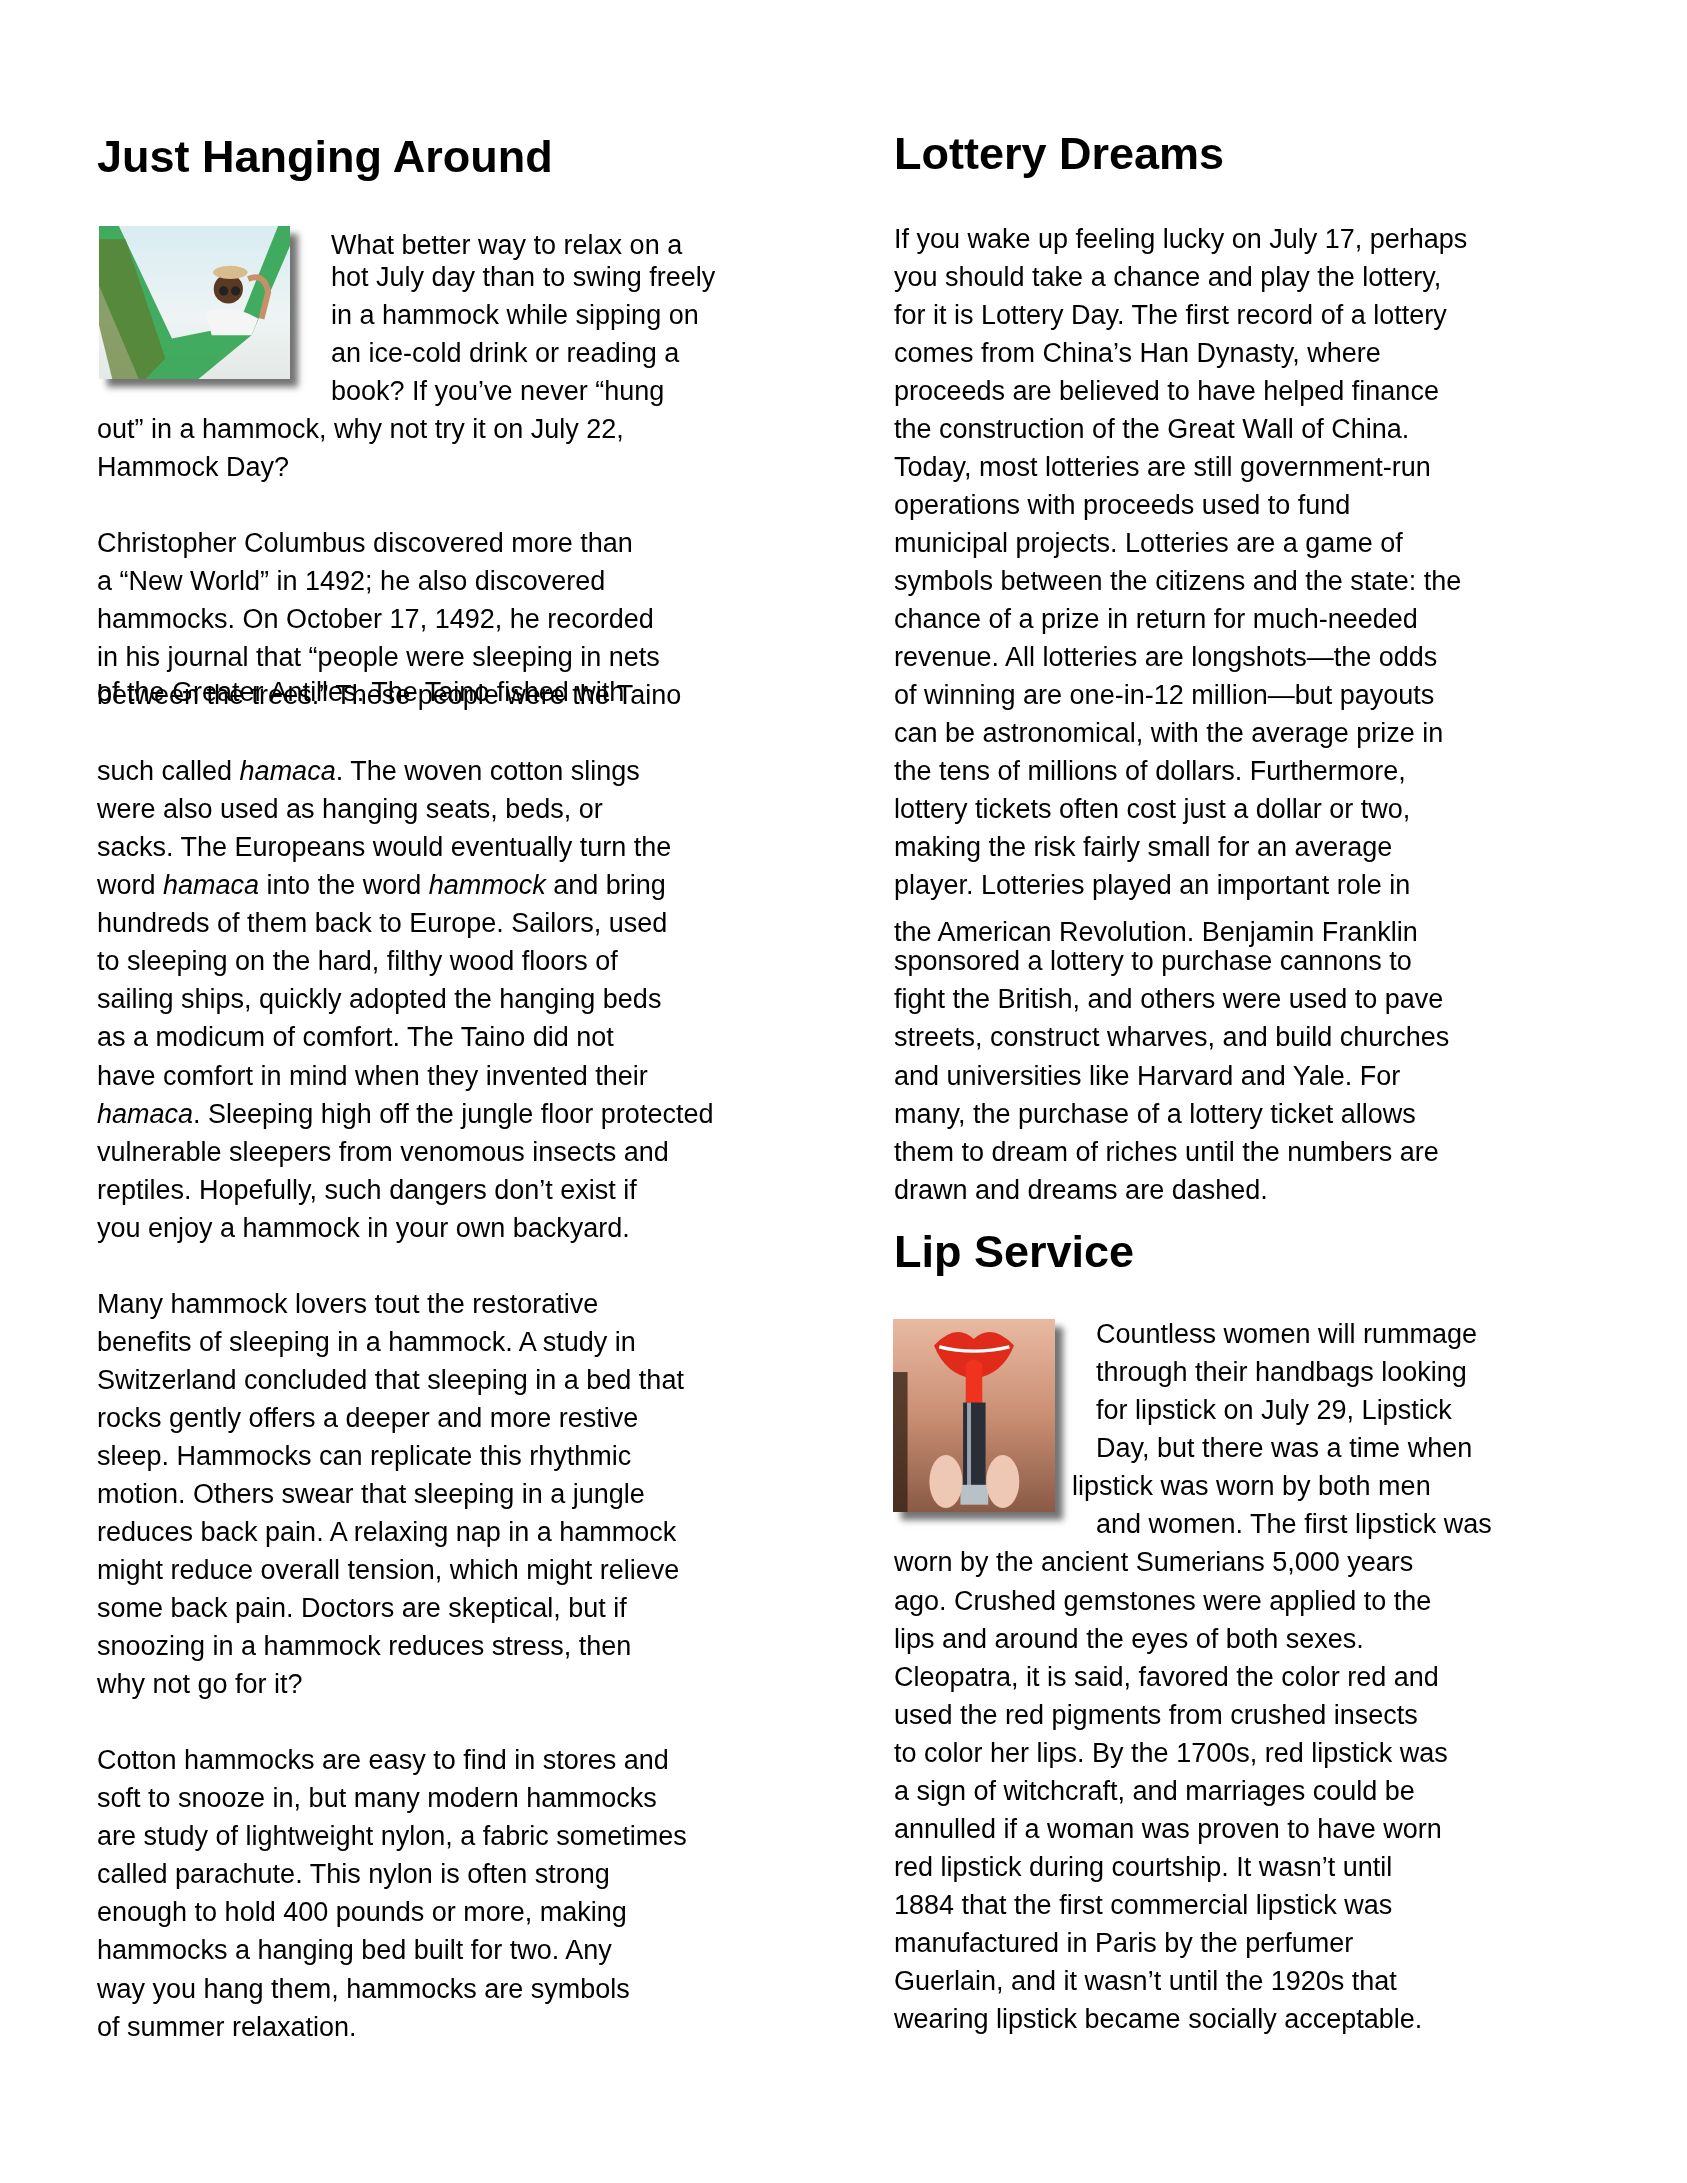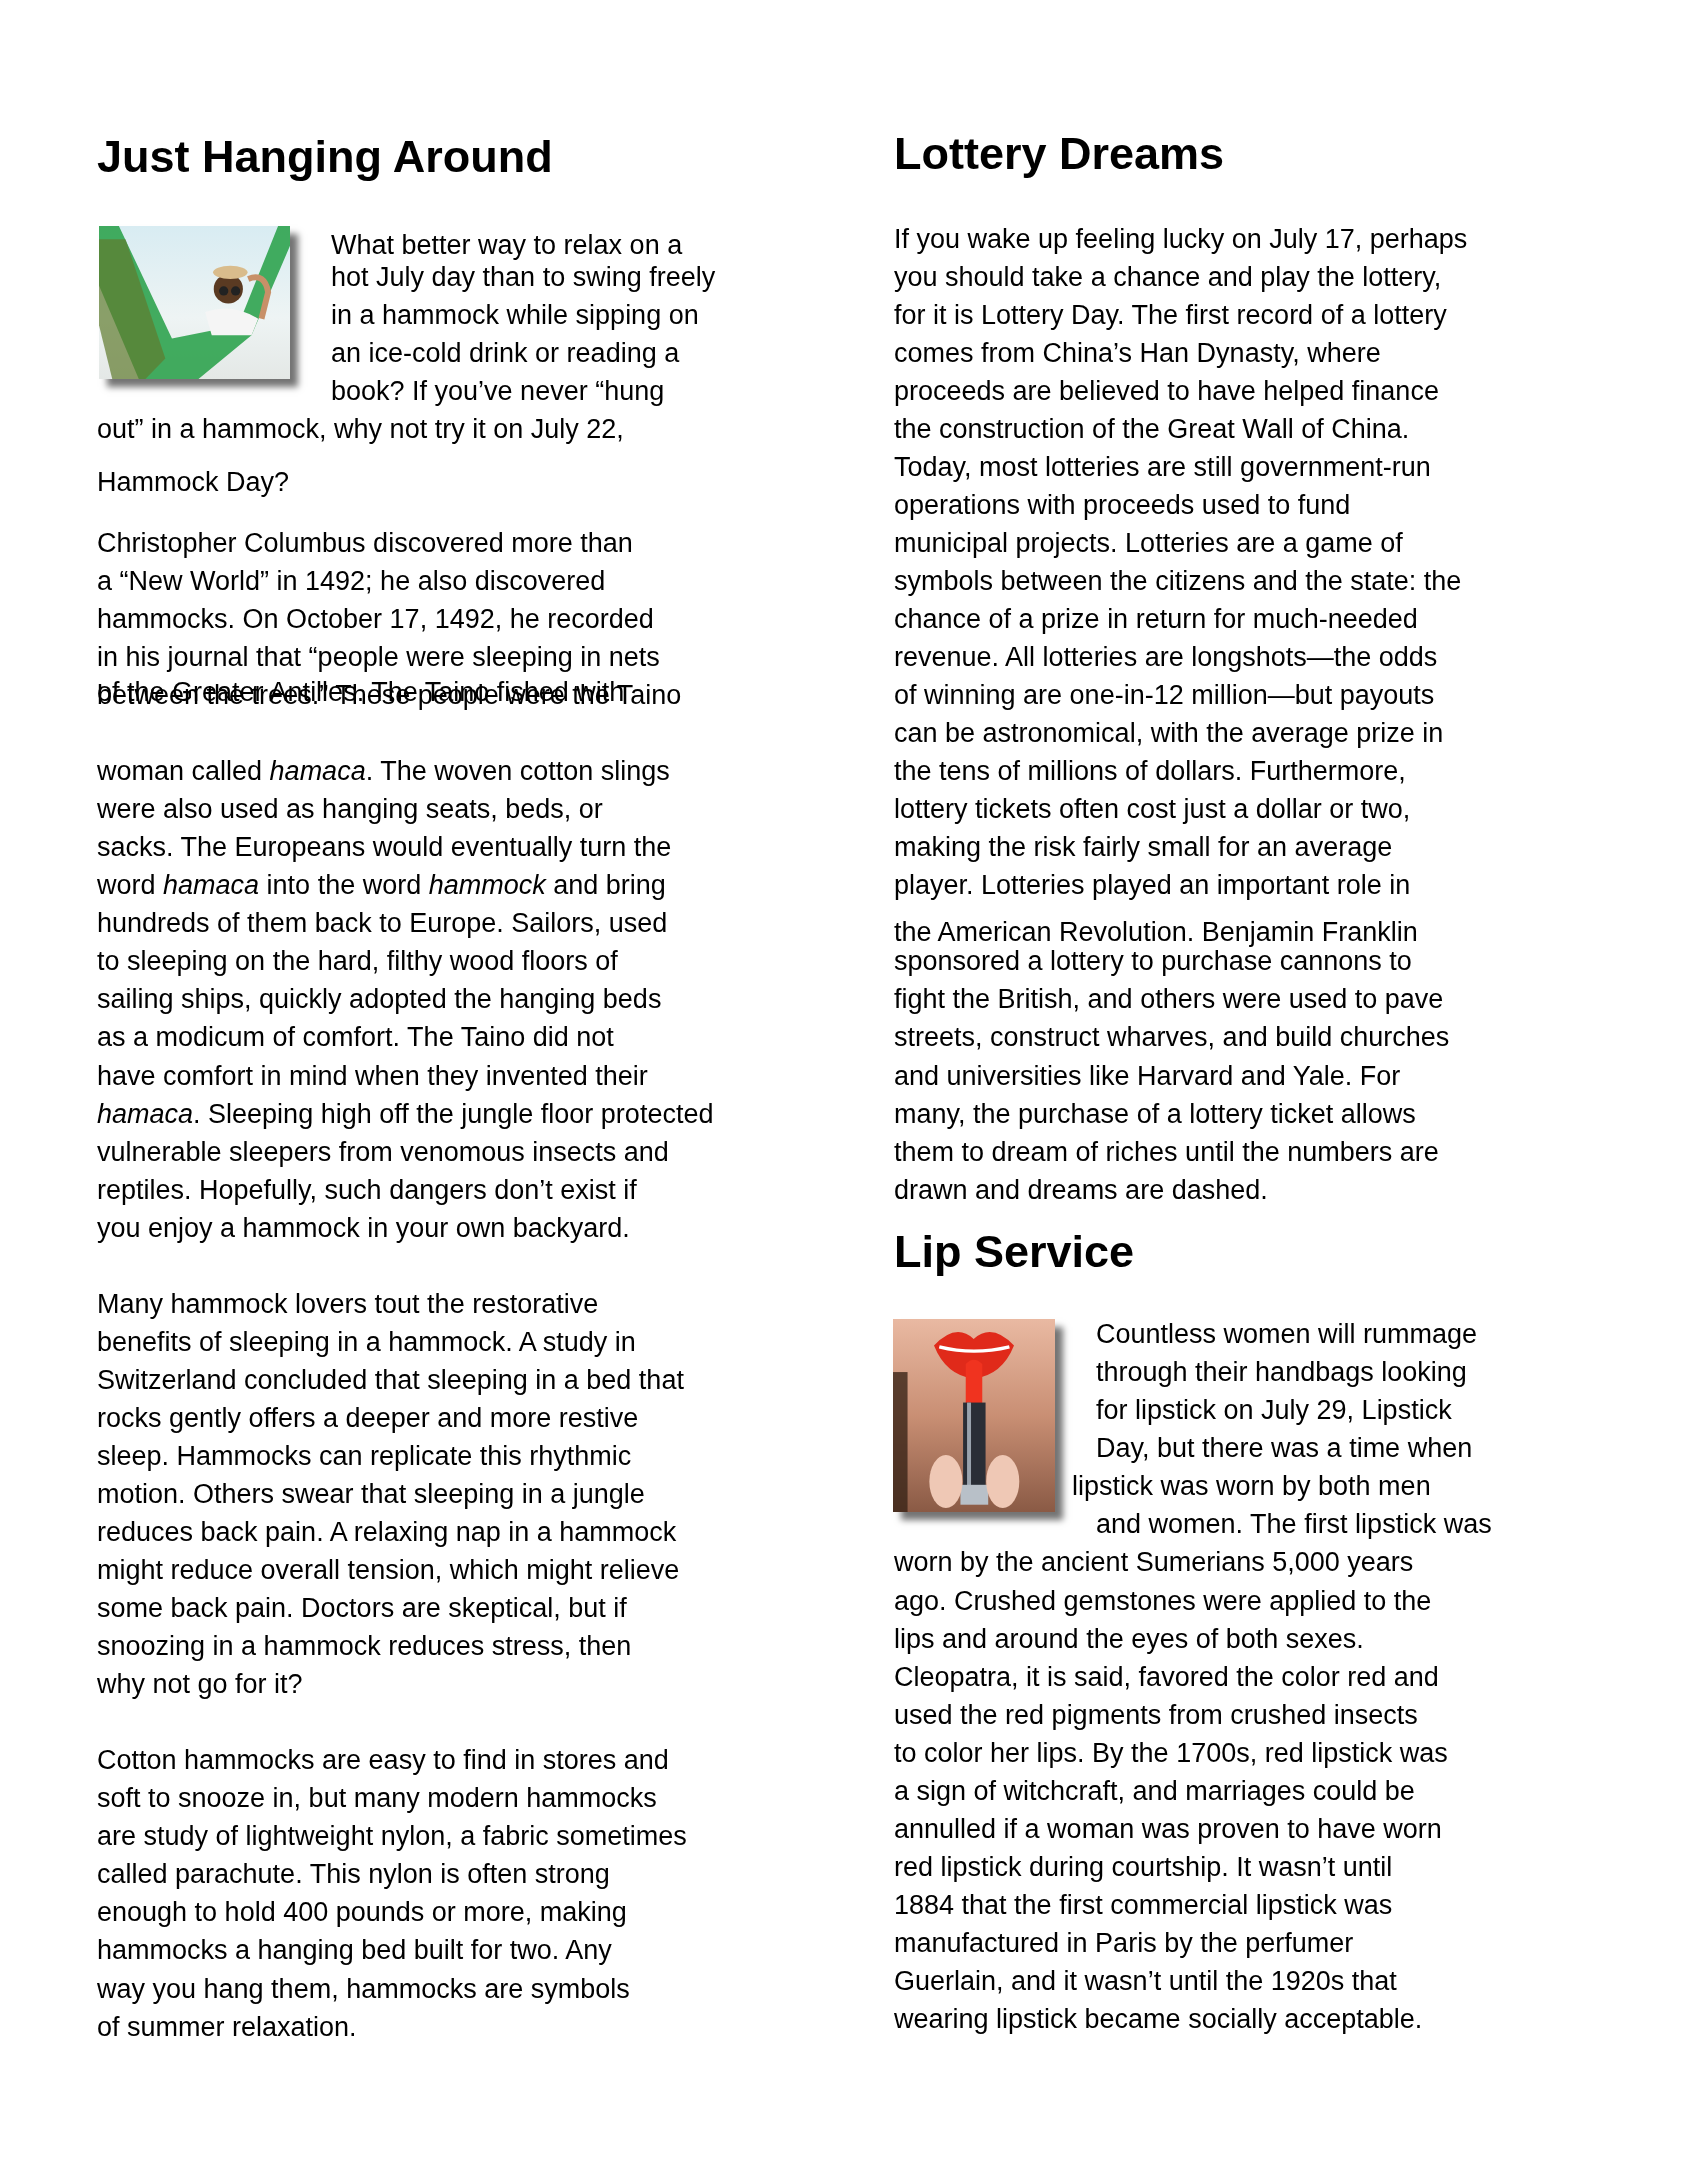--- a/index.html
+++ b/index.html
@@ -36,28 +36,28 @@
     <path d="M225,80 Q250,70 255,100 L245,140" stroke="#c89068" stroke-width="9" fill="none"></path>
   </svg>
 </div>
 <div id="col-hammock">
     <div class="line" style="left: 331px; top: 226px; margin-top: 6px;"><span>What better way to relax on a</span></div>
     <div class="line" style="left: 331px; top: 264px;"><span>hot July day than to swing freely</span></div>
     <div class="line" style="left: 331px; top: 302px;"><span>in a hammock while sipping on</span></div>
     <div class="line" style="left: 331px; top: 340px;"><span>an ice-cold drink or reading a</span></div>
     <div class="line" style="left: 331px; top: 378px;"><span>book? If you’ve never “hung</span></div>
     <div class="line" style="left: 97px; top: 416px;"><span>out” in a hammock, why not try it on July 22,</span></div>
-    <div class="line" style="left: 97px; top: 454px; margin-top: 15px;"><span>Hammock Day?</span></div>
+    <div class="line" style="left: 97px; top: 454px;"><span>Hammock Day?</span></div>
     <div class="line" style="left: 97px; top: 530px;"><span>Christopher Columbus discovered more than</span></div>
     <div class="line" style="left: 97px; top: 568px;"><span>a “New World” in 1492; he also discovered</span></div>
     <div class="line" style="left: 97px; top: 606px;"><span>hammocks. On October 17, 1492, he recorded</span></div>
     <div class="line" style="left: 97px; top: 644px;"><span>in his journal that “people were sleeping in nets</span></div>
     <div class="line" style="left: 97px; top: 682px;"><span>between the trees.” These people were the Taino</span></div>
     <div class="line" style="left: 97px; top: 679px;"><span>of the Greater Antilles. The Taino fished with</span></div>
-    <div class="line" style="left: 97px; top: 758px;"><span>woman called </span><i>hamaca</i><span>. The woven cotton slings</span></div>
+    <div class="line" style="left: 97px; top: 758px;"><span>such called </span><i>hamaca</i><span>. The woven cotton slings</span></div>
     <div class="line" style="left: 97px; top: 796px;"><span>were also used as hanging seats, beds, or</span></div>
     <div class="line" style="left: 97px; top: 834px;"><span>sacks. The Europeans would eventually turn the</span></div>
     <div class="line" style="left: 97px; top: 872px;"><span>word </span><i>hamaca</i><span> into the word </span><i>hammock</i><span> and bring</span></div>
     <div class="line" style="left: 97px; top: 910px;"><span>hundreds of them back to Europe. Sailors, used</span></div>
     <div class="line" style="left: 97px; top: 948px;"><span>to sleeping on the hard, filthy wood floors of</span></div>
     <div class="line" style="left: 97px; top: 986px;"><span>sailing ships, quickly adopted the hanging beds</span></div>
     <div class="line" style="left: 97px; top: 1024px;"><span>as a modicum of comfort. The Taino did not</span></div>
     <div class="line" style="left: 97px; top: 1063px;"><span>have comfort in mind when they invented their</span></div>
     <div class="line" style="left: 97px; top: 1101px;"><i>hamaca</i><span>. Sleeping high off the jungle floor protected</span></div>
     <div class="line" style="left: 97px; top: 1139px;"><span>vulnerable sleepers from venomous insects and</span></div>

